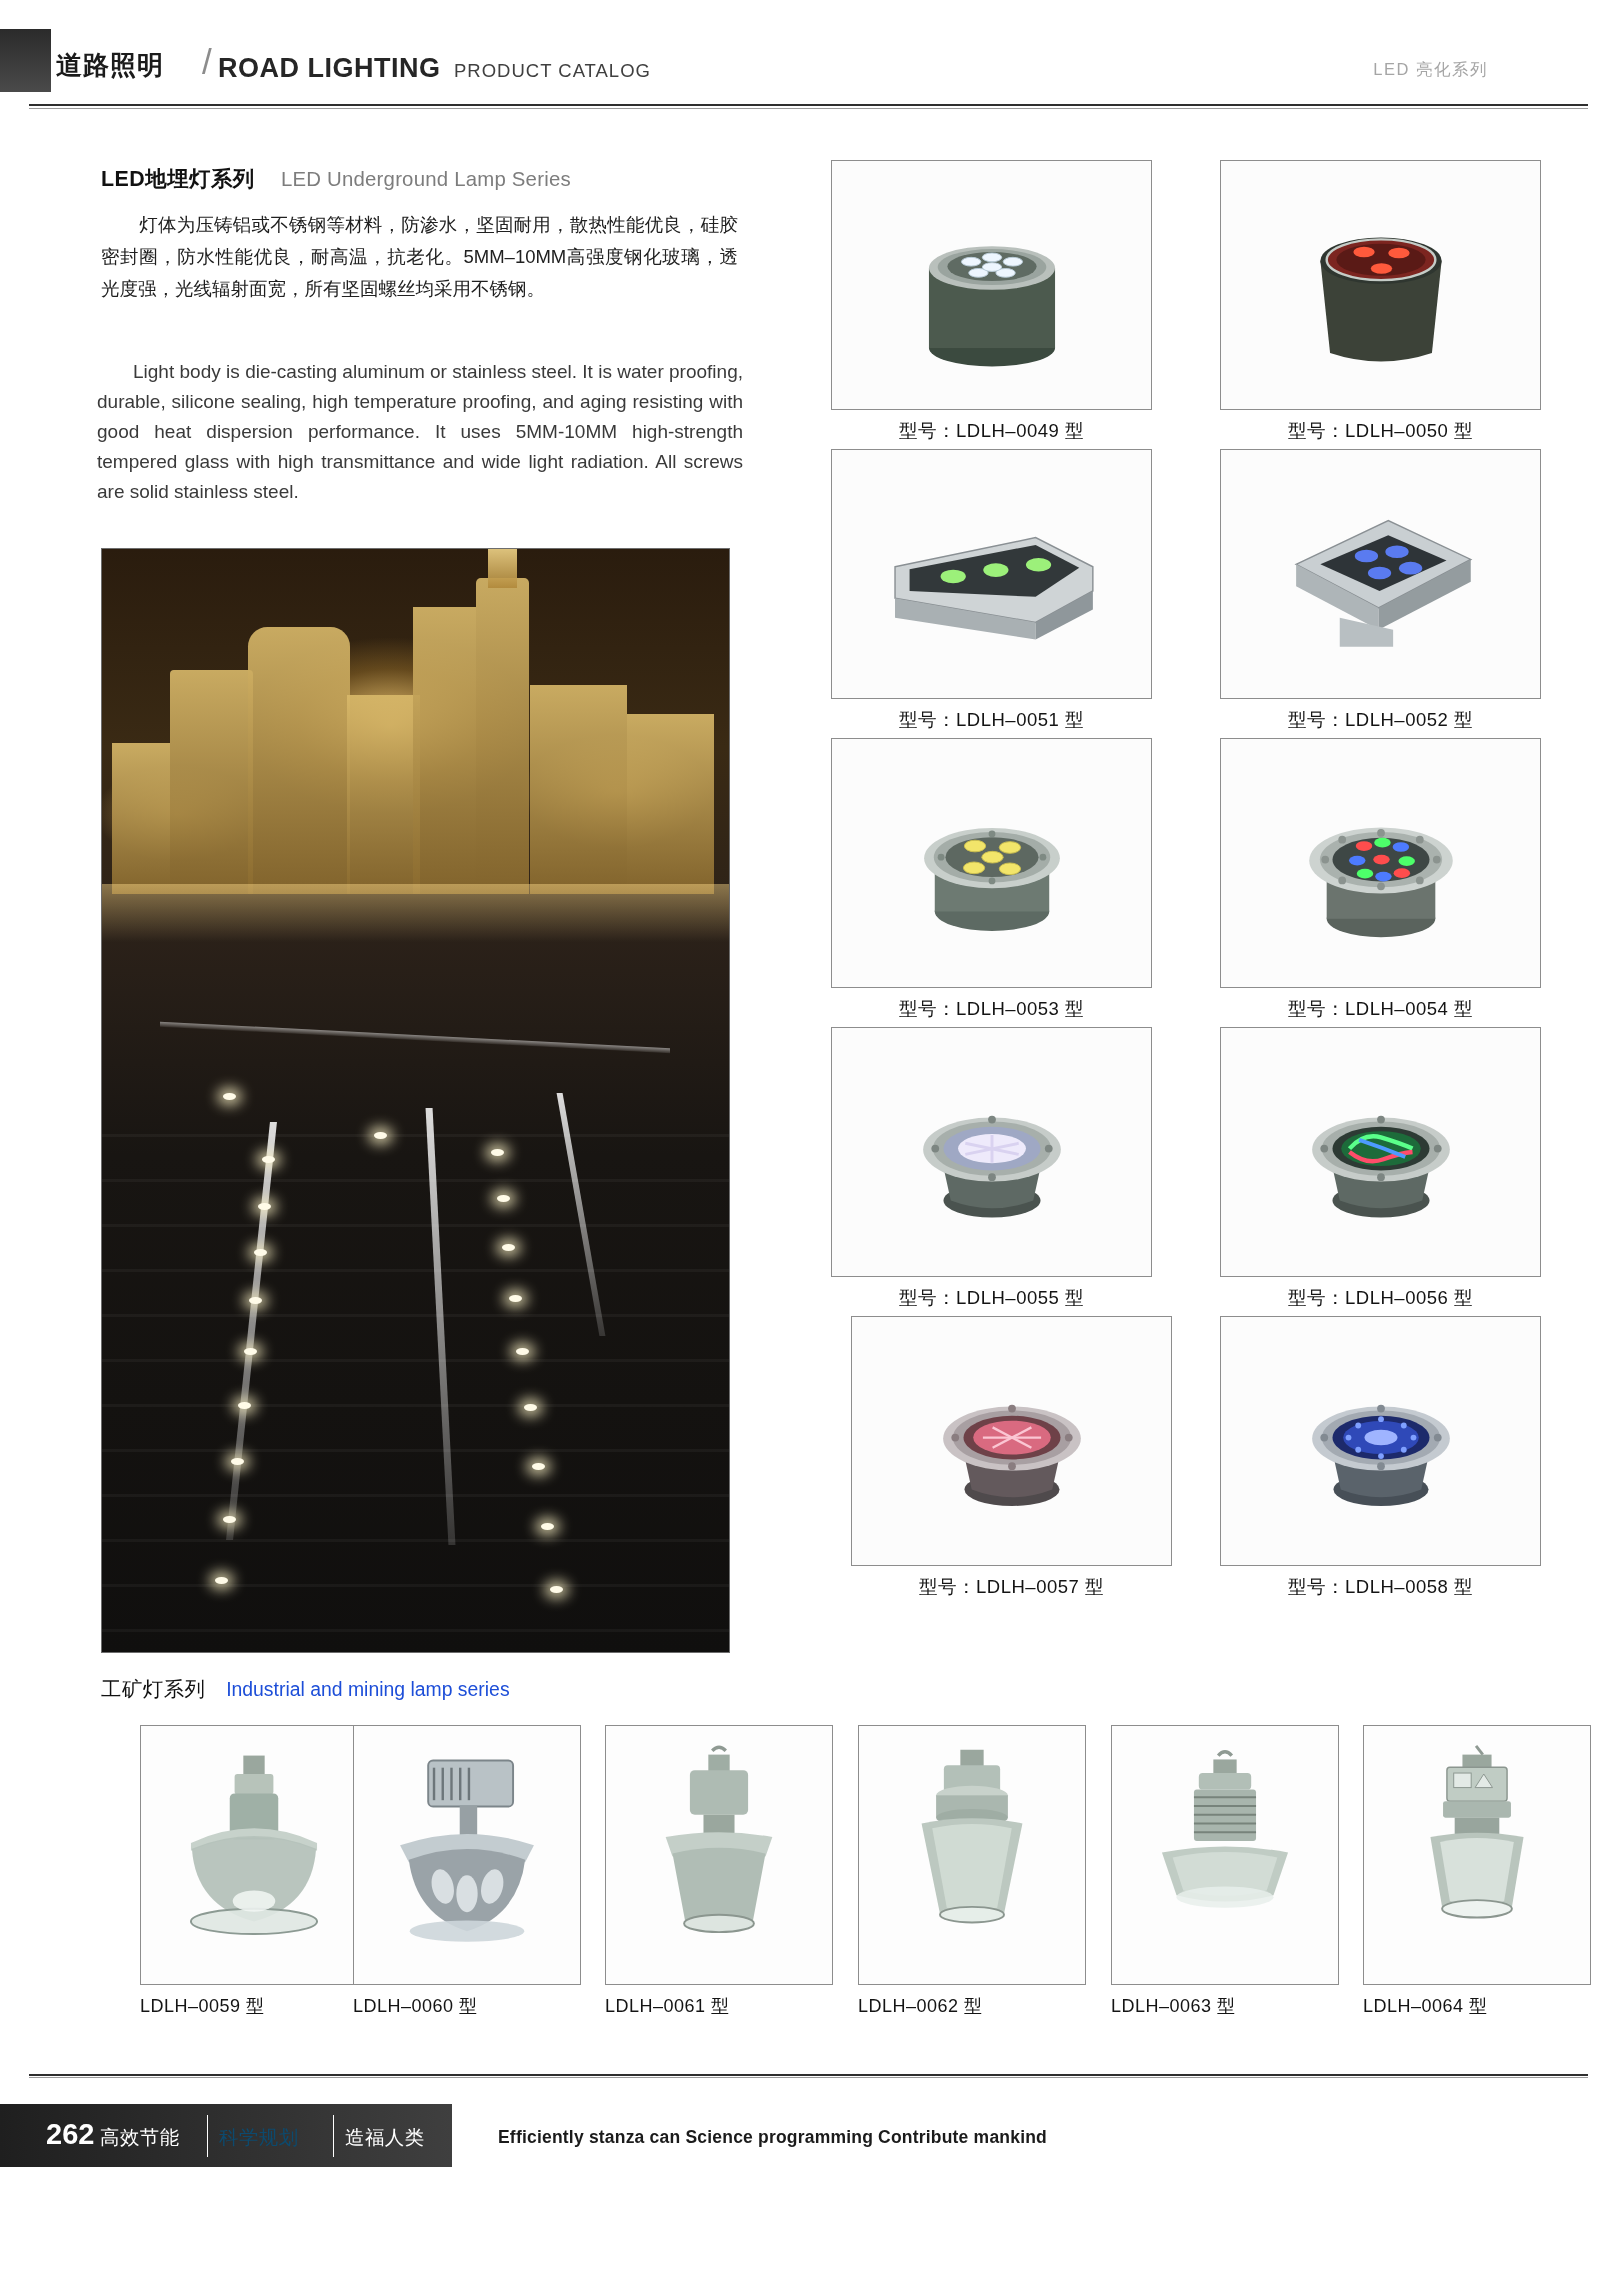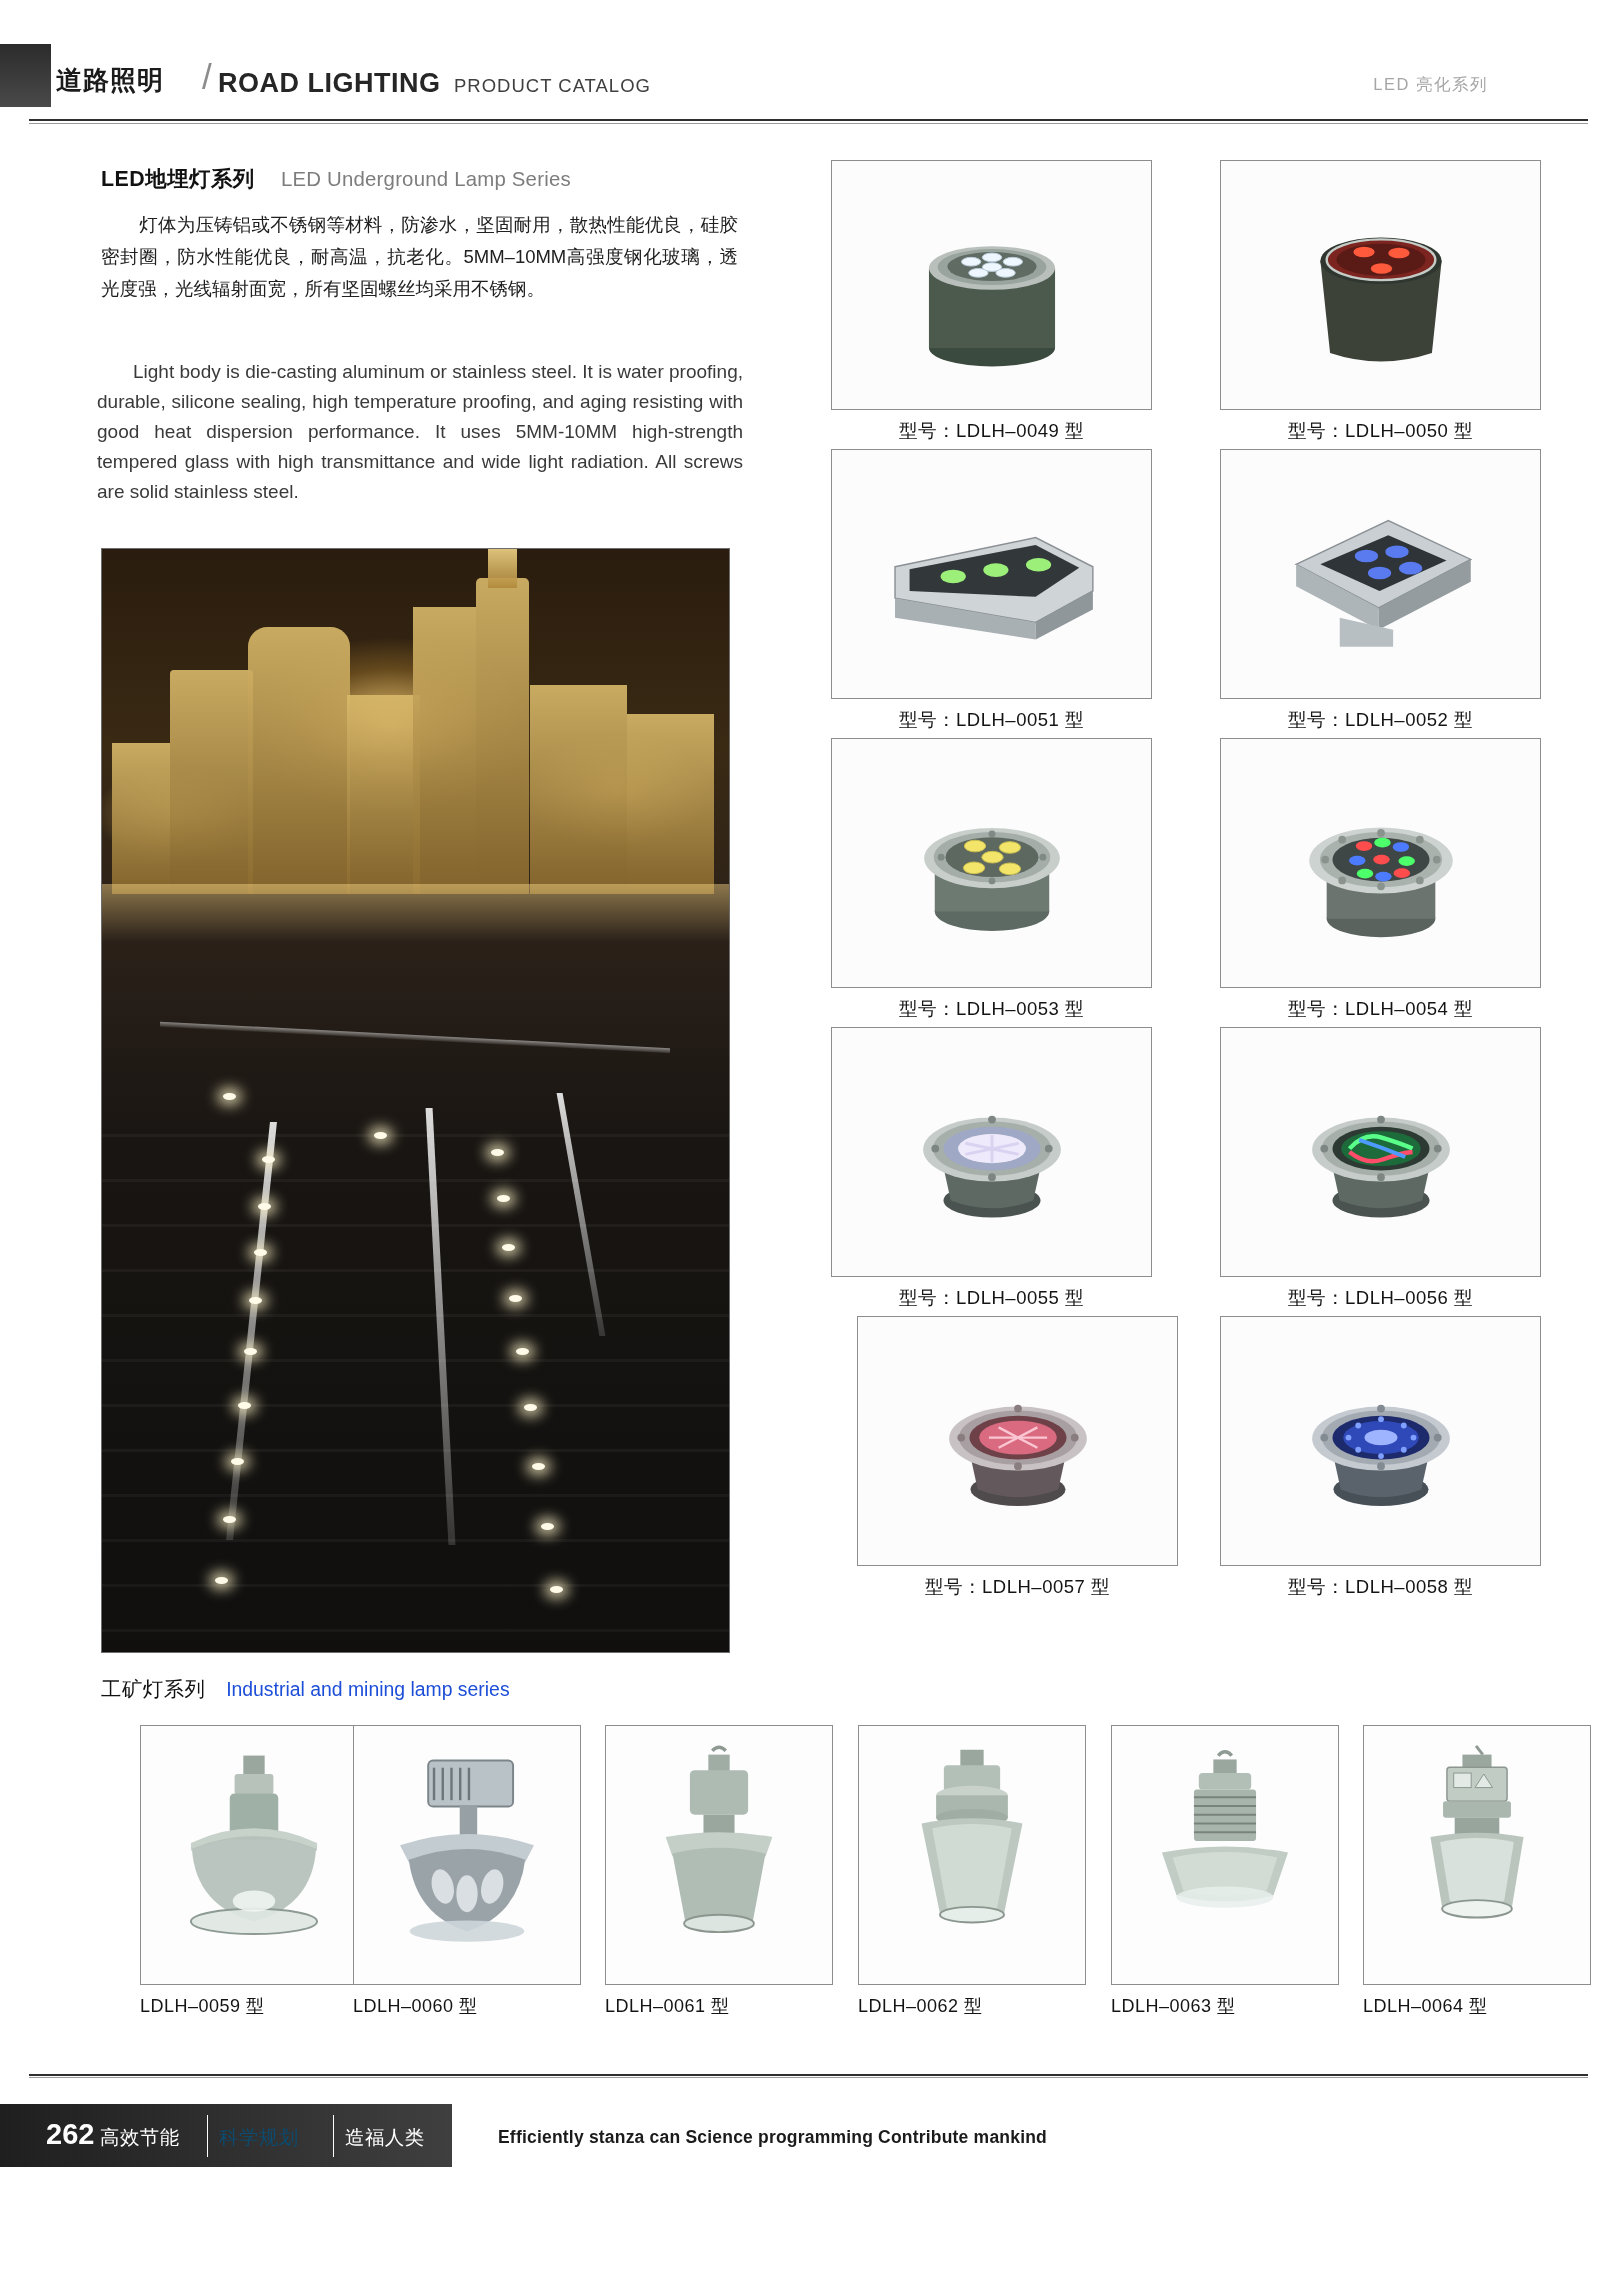--- a/index.html
+++ b/index.html
@@ -6,21 +6,21 @@
   body{
     width:1617px;height:2273px;
     background:#ffffff;
     font-family:"Liberation Sans", sans-serif;
     color:#1a1a1a;
     -webkit-font-smoothing:antialiased;
   }
   .page{position:relative;width:1617px;height:2273px;overflow:hidden;background:#fff;}
 
   
-  .header{position:absolute;left:0;top:15px;width:1539px;height:121px;}
+  .header{position:absolute;left:0;top:0;width:1539px;height:121px;}
   .hdr-bar{position:absolute;left:0;top:29px;width:51px;height:63px;
            background:linear-gradient(to bottom,#2b2b2b,#4a4a4a);}
   .hdr-cn{position:absolute;left:56px;top:48px;font-size:26px;font-weight:bold;letter-spacing:1px;color:#1b1b1b;}
   .hdr-slash{position:absolute;left:202px;top:42px;font-size:35px;color:#8c8c8c;font-weight:300;}
   .hdr-en{position:absolute;left:218px;top:53px;font-size:27px;font-weight:600;letter-spacing:0.5px;color:#262626;}
   .hdr-en2{position:absolute;left:454px;top:60px;font-size:18.5px;letter-spacing:1px;color:#404040;}
   .hdr-right{position:absolute;right:51px;top:59px;font-size:16.5px;color:#a5a5a5;letter-spacing:1.5px;}
   .hdr-rule{position:absolute;left:29px;top:104px;width:1559px;height:1.5px;background:#2f2f2f;}
   .hdr-rule2{position:absolute;left:29px;top:108px;width:1559px;height:0.5px;background:#9b9b9b;}
 
@@ -340,21 +340,21 @@
             <circle cx="118" cy="193" r="8"></circle>
               <circle cx="352" cy="193" r="8"></circle>
             <circle cx="235" cy="133" r="8"></circle>
               <circle cx="235" cy="252" r="8"></circle>
           </g>
         </svg>
       </div>
       <div class="rcap">型号：LDLH–0056 型</div>
     </div>
 
-    <div class="rcell" style="left:12px;top:1156px;padding-left:14px;">
+    <div class="rcell" style="left:6px;top:1156px;padding-left:14px;">
       <div class="rbox">
         <svg class="ctr" width="228" height="194" viewBox="0 0 470 400">
           <ellipse cx="235" cy="300" rx="98" ry="34" fill="#4f4a4c"></ellipse>
           <path d="M130 200 L152 300 Q235 332 318 300 L340 200 Z" fill="#63595c"></path>
           <ellipse cx="235" cy="195" rx="142" ry="66" fill="#c9c2c4"></ellipse>
           <ellipse cx="235" cy="193" rx="122" ry="56" fill="#a89fa2"></ellipse>
           <ellipse cx="235" cy="193" rx="100" ry="45" fill="#6e4148"></ellipse>
           <ellipse cx="235" cy="193" rx="80" ry="35" fill="#d96a80"></ellipse>
           <g stroke="#ffd0dc" stroke-width="5" fill="none" opacity=".9">
             <path d="M175 193 L295 193"></path>

